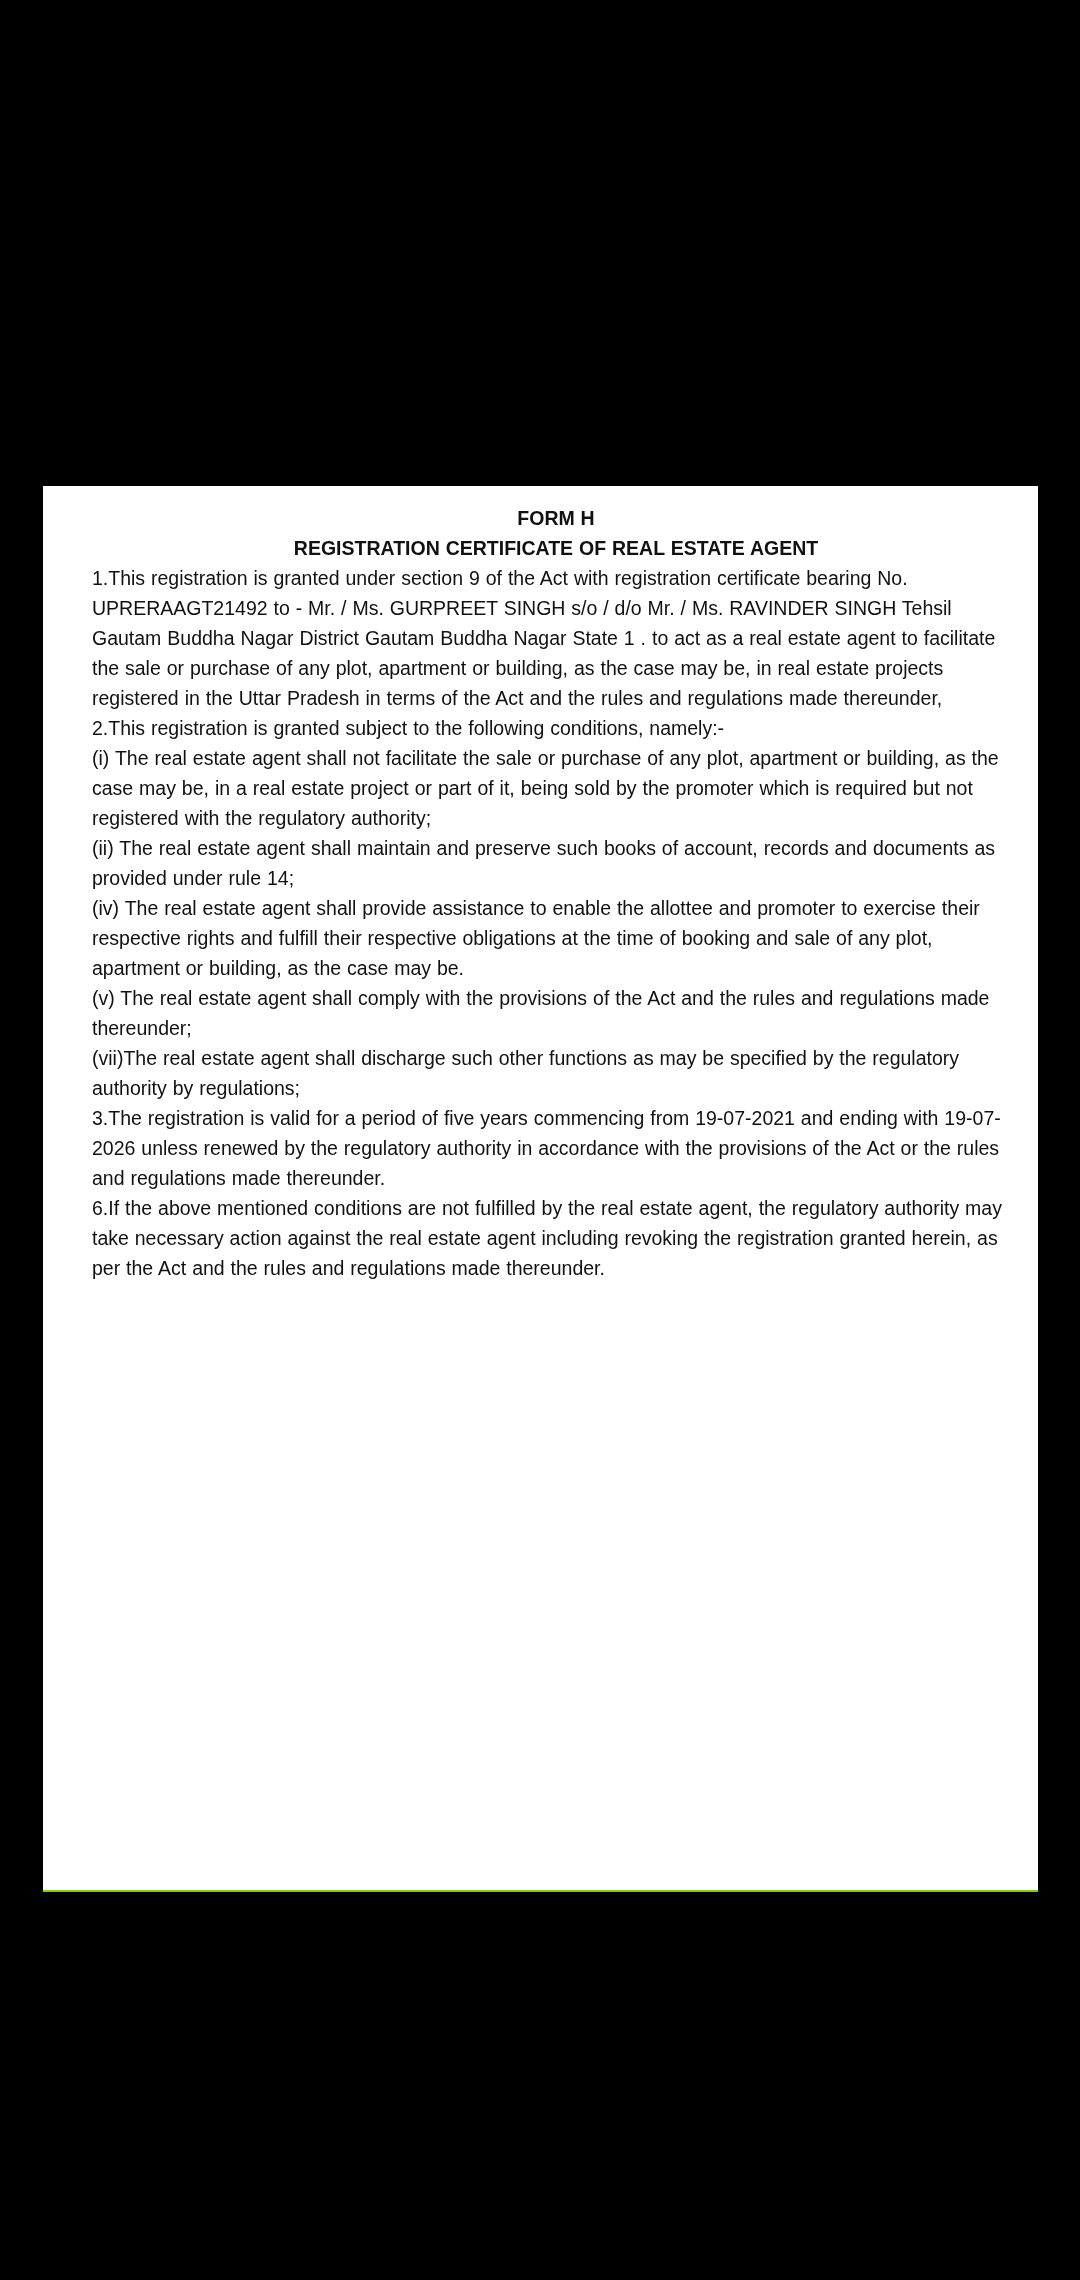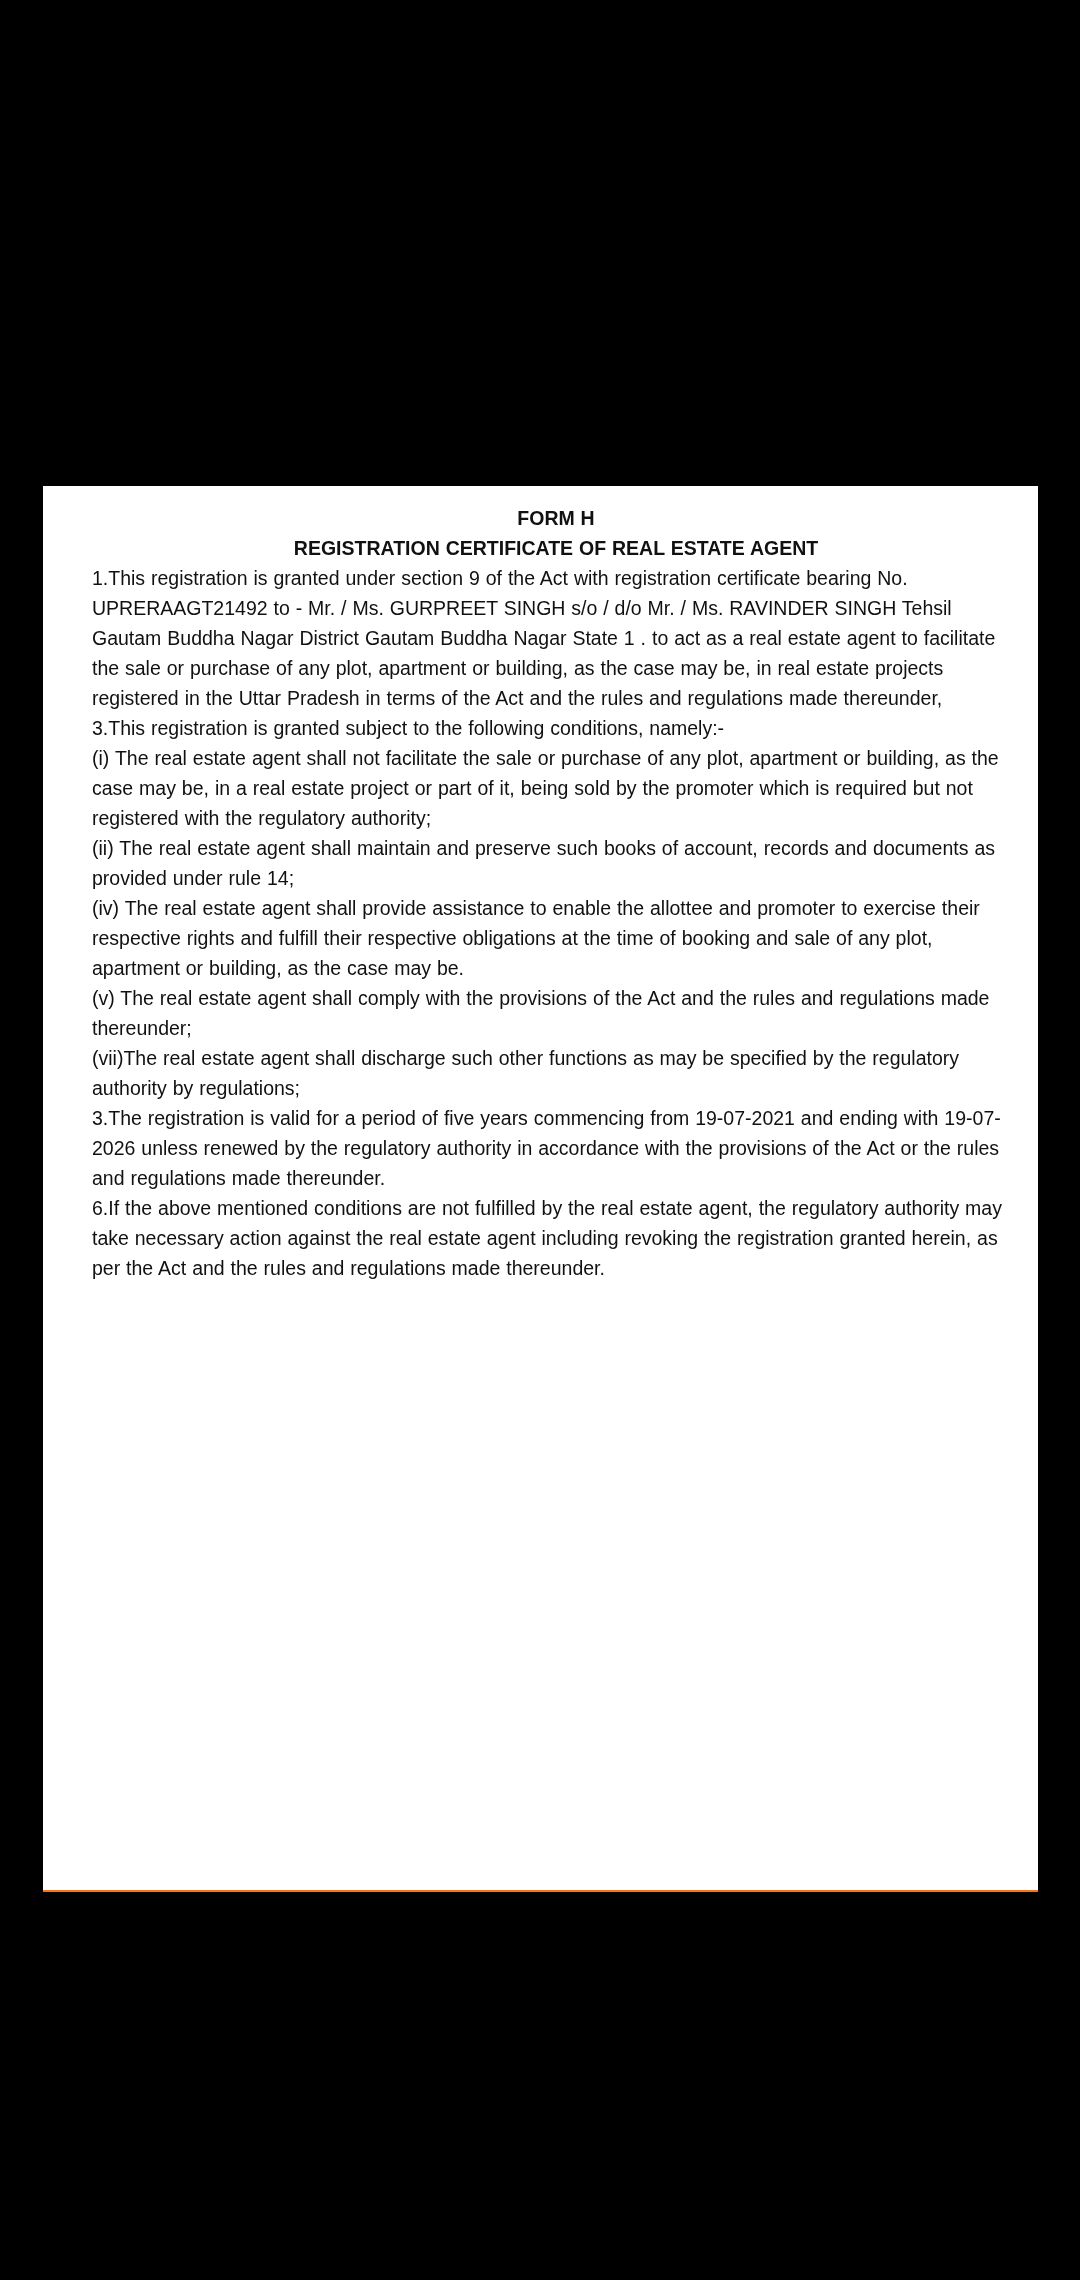--- a/index.html
+++ b/index.html
@@ -14,21 +14,21 @@
     overflow: hidden;
     font-family: "Liberation Sans", "DejaVu Sans", sans-serif;
   }
   .paper {
     position: absolute;
     left: 43px;
     top: 486px;
     width: 995px;
     height: 1406px;
     background: #ffffff;
-    border-bottom: 2px solid #f97316;
+    border-bottom: 2px solid #84cc16;
     box-sizing: border-box;
     padding: 17px 12px 0 43px;
   }
   .paper p {
     margin: 0;
     font-size: 19.5px;
     line-height: 30px;
     color: #111111;
     word-spacing: 0.5px;
   }
@@ -44,21 +44,21 @@
   }
 </style>
 </head>
 <body>
 
 <div class="screen">
   <div class="paper">
     <p class="heading">FORM H</p>
     <p class="heading">REGISTRATION CERTIFICATE OF REAL ESTATE AGENT</p>
     <p class="body-para">1.This registration is granted under section 9 of the Act with registration certificate bearing No. UPRERAAGT21492 to - Mr. / Ms. GURPREET SINGH s/o / d/o Mr. / Ms. RAVINDER SINGH Tehsil Gautam Buddha Nagar District Gautam Buddha Nagar State 1 . to act as a real estate agent to facilitate the sale or purchase of any plot, apartment or building, as the case may be, in real estate projects registered in the Uttar Pradesh in terms of the Act and the rules and regulations made thereunder,</p>
-    <p class="body-para">3.This registration is granted subject to the following conditions, namely:-</p>
+    <p class="body-para">2.This registration is granted subject to the following conditions, namely:-</p>
     <p class="body-para">(i) The real estate agent shall not facilitate the sale or purchase of any plot, apartment or building, as the case may be, in a real estate project or part of it, being sold by the promoter which is required but not registered with the regulatory authority;</p>
     <p class="body-para">(ii) The real estate agent shall maintain and preserve such books of account, records and documents as provided under rule 14;</p>
     <p class="body-para">(iv) The real estate agent shall provide assistance to enable the allottee and promoter to exercise their respective rights and fulfill their respective obligations at the time of booking and sale of any plot, apartment or building, as the case may be.</p>
     <p class="body-para">(v) The real estate agent shall comply with the provisions of the Act and the rules and regulations made thereunder;</p>
     <p class="body-para">(vii)The real estate agent shall discharge such other functions as may be specified by the regulatory authority by regulations;</p>
     <p class="body-para">3.The registration is valid for a period of five years commencing from 19-07-2021 and ending with 19-07-2026 unless renewed by the regulatory authority in accordance with the provisions of the Act or the rules and regulations made thereunder.</p>
     <p class="body-para">6.If the above mentioned conditions are not fulfilled by the real estate agent, the regulatory authority may take necessary action against the real estate agent including revoking the registration granted herein, as per the Act and the rules and regulations made thereunder.</p>
   </div>
 </div>
 

